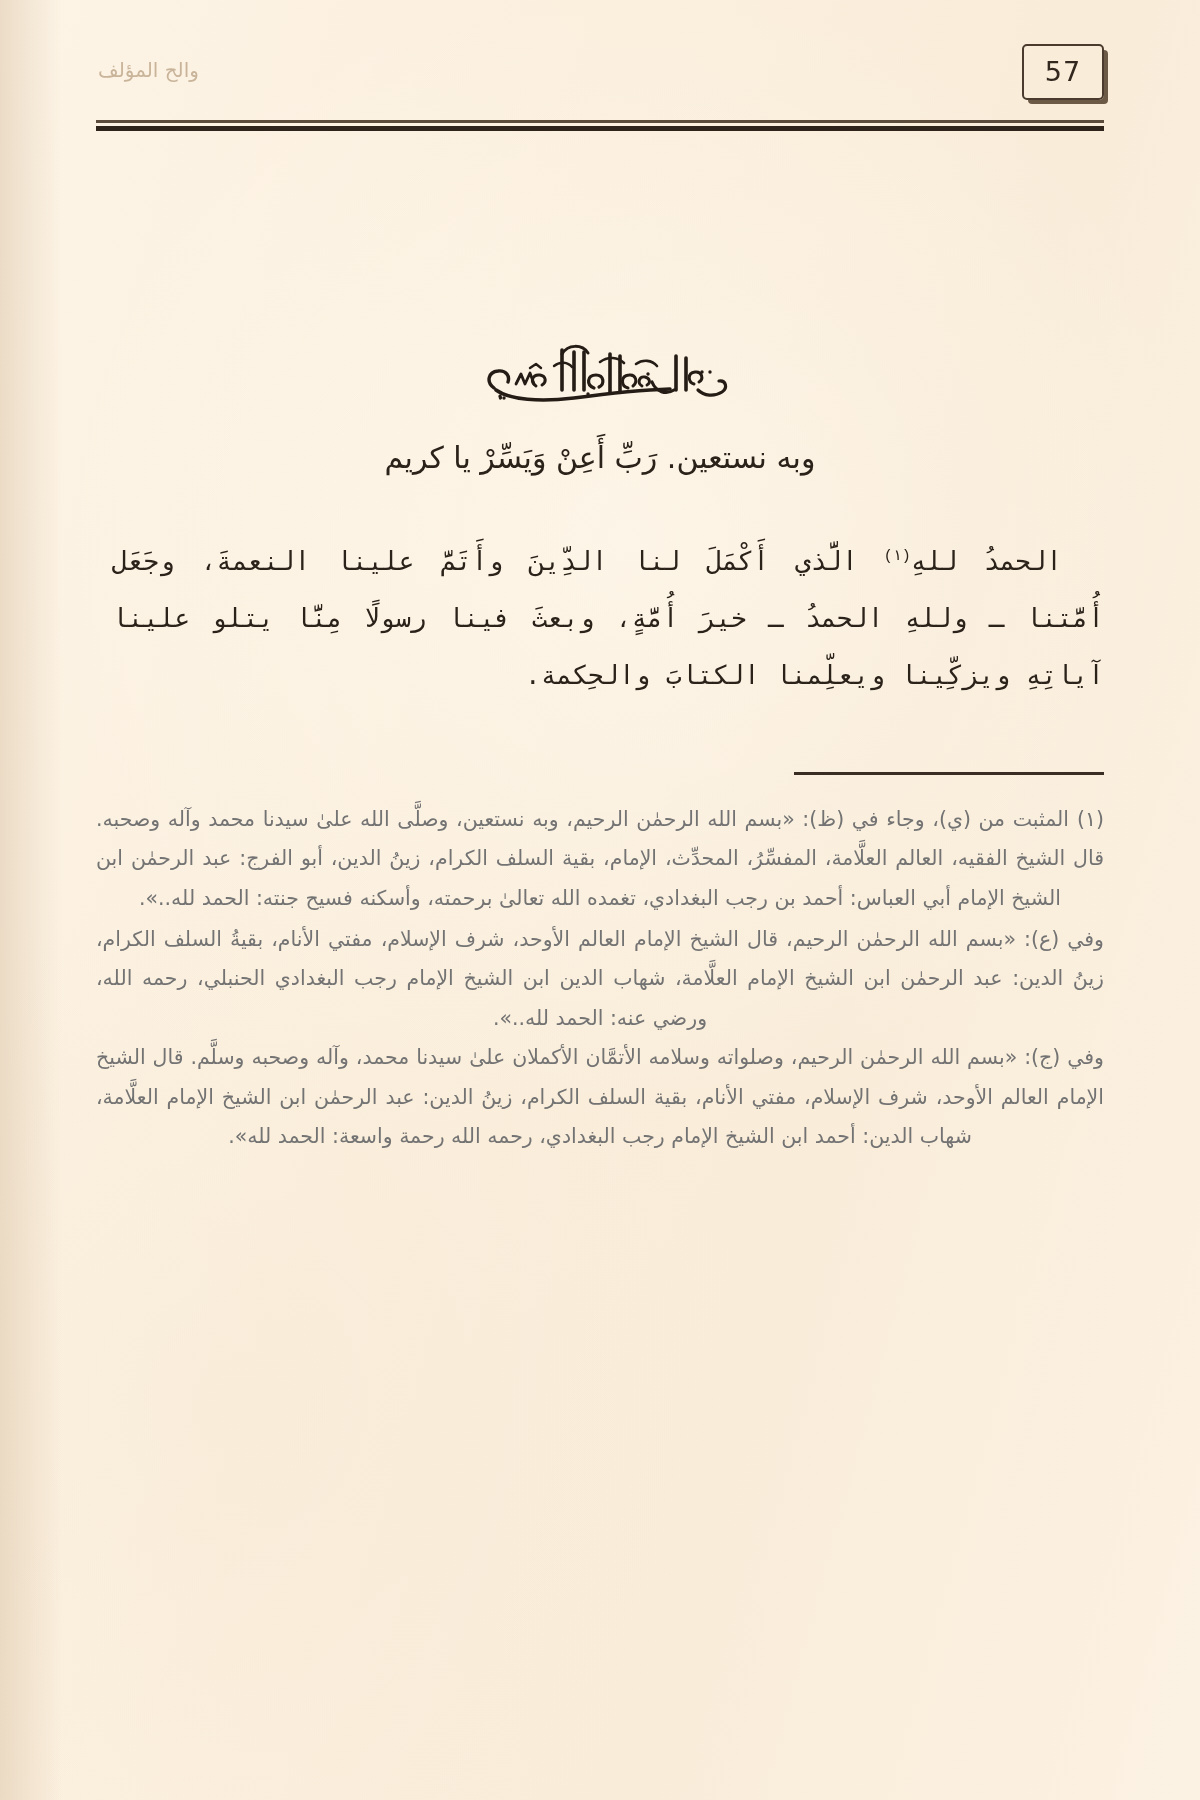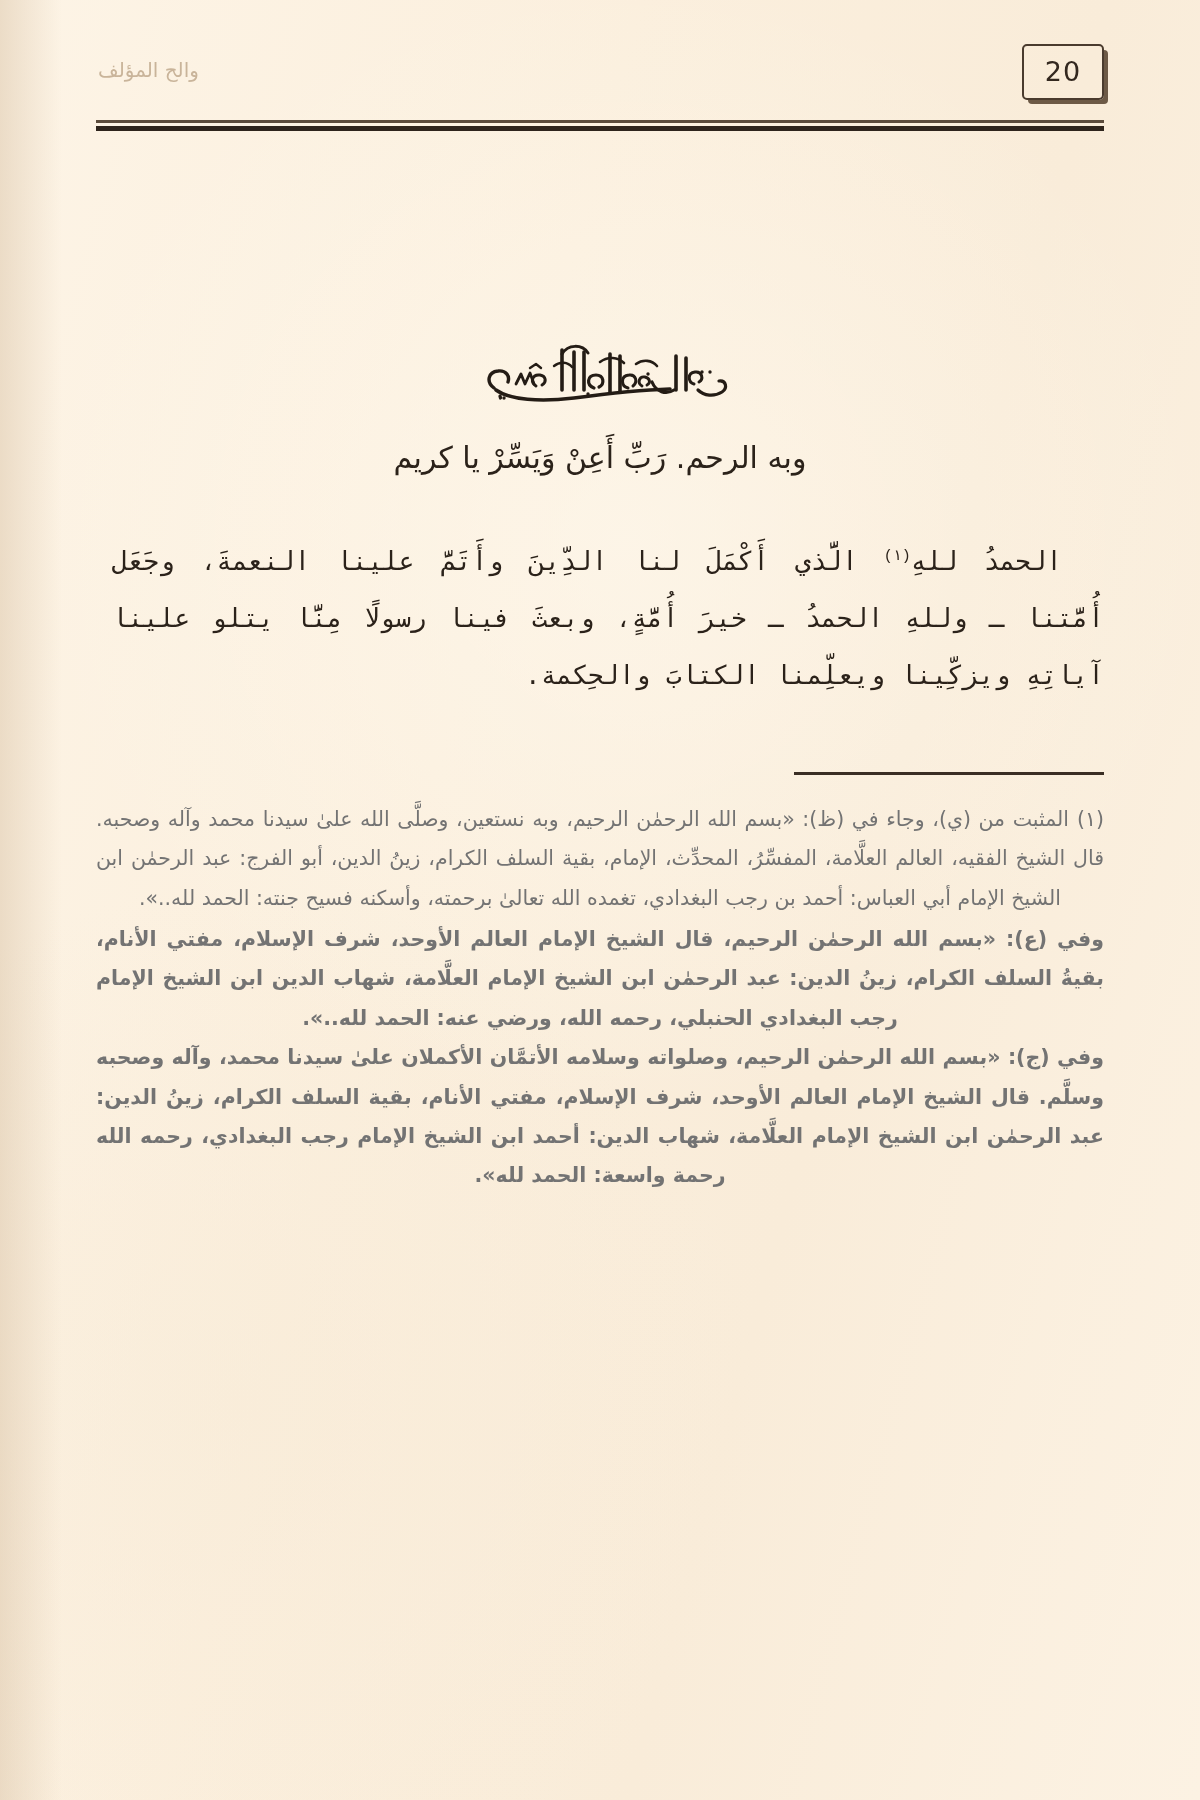--- a/index.html
+++ b/index.html
@@ -186,21 +186,20 @@
   }
   .footnote-item.first {
     text-indent: 0;
   }
   .footnote-marker {
     margin-left: 8px;
   }
   .footnote-para {
     text-align: justify;
     text-align-last: center;
-    font-weight: bold;
   }
 
   
   .ghost {
     position: absolute;
     color: rgba(180,158,133,0.30);
     direction: rtl;
     font-size: 25px;
     line-height: 2.0;
     pointer-events: none;
@@ -213,21 +212,21 @@
 
 <div class="paper-texture"></div>
 <div class="page-edge-shade"></div>
 
 <div class="page">
 
   <div class="ghost" style="top:190px; left:120px; right:120px; text-align:center;">&nbsp;</div>
 
   <div class="header">
     <div class="page-number-box">
-      <span class="page-number">20</span>
+      <span class="page-number">57</span>
     </div>
     <div class="header-title">والح المؤلف</div>
   </div>
 
   <div class="header-rules">
     <div class="rule-thin"></div>
     <div class="rule-thick"></div>
   </div>
 
   <div class="basmala-wrap">
@@ -271,21 +270,21 @@
         <circle cx="34" cy="66" r="1.7" fill="#241c15" stroke="none"></circle>
         <circle cx="118" cy="62" r="1.7" fill="#241c15" stroke="none"></circle>
         <circle cx="178" cy="42" r="1.7" fill="#241c15" stroke="none"></circle>
         <circle cx="232" cy="40" r="1.7" fill="#241c15" stroke="none"></circle>
         <circle cx="240" cy="40" r="1.7" fill="#241c15" stroke="none"></circle>
       </g>
     </svg>
     <span class="basmala-fallback">بِسْمِ اللهِ الرَّحْمٰنِ الرَّحِيمِ</span>
   </div>
 
-  <div class="invocation">وبه الرحم. رَبِّ أَعِنْ وَيَسِّرْ يا كريم</div>
+  <div class="invocation">وبه نستعين. رَبِّ أَعِنْ وَيَسِّرْ يا كريم</div>
 
   <div class="body-text">
     <span class="indent-first"></span><span>الحمدُ للهِ<sup class="fn-ref">(١)</sup> الَّذي أَكْمَلَ لنا الدِّينَ وأَتَمَّ علينا النعمةَ، وجَعَل أُمَّتنا ـ وللهِ الحمدُ ـ خيرَ أُمَّةٍ، وبعثَ فينا رسولًا مِنَّا يتلو علينا آياتِهِ ويزكِّينا ويعلِّمنا الكتابَ والحِكمة.</span>
   </div>
 
   <div class="footnote-rule"></div>
 
   <div class="footnotes">
     <div class="footnote-item first">
       <span class="footnote-marker">(١)</span><span>المثبت من (ي)، وجاء في (ظ): «بسم الله الرحمٰن الرحيم، وبه نستعين، وصلَّى الله علىٰ سيدنا محمد وآله وصحبه. قال الشيخ الفقيه، العالم العلَّامة، المفسِّرُ، المحدِّث، الإمام، بقية السلف الكرام، زينُ الدين، أبو الفرج: عبد الرحمٰن ابن الشيخ الإمام أبي العباس: أحمد بن رجب البغدادي، تغمده الله تعالىٰ برحمته، وأسكنه فسيح جنته: الحمد لله..».</span>

